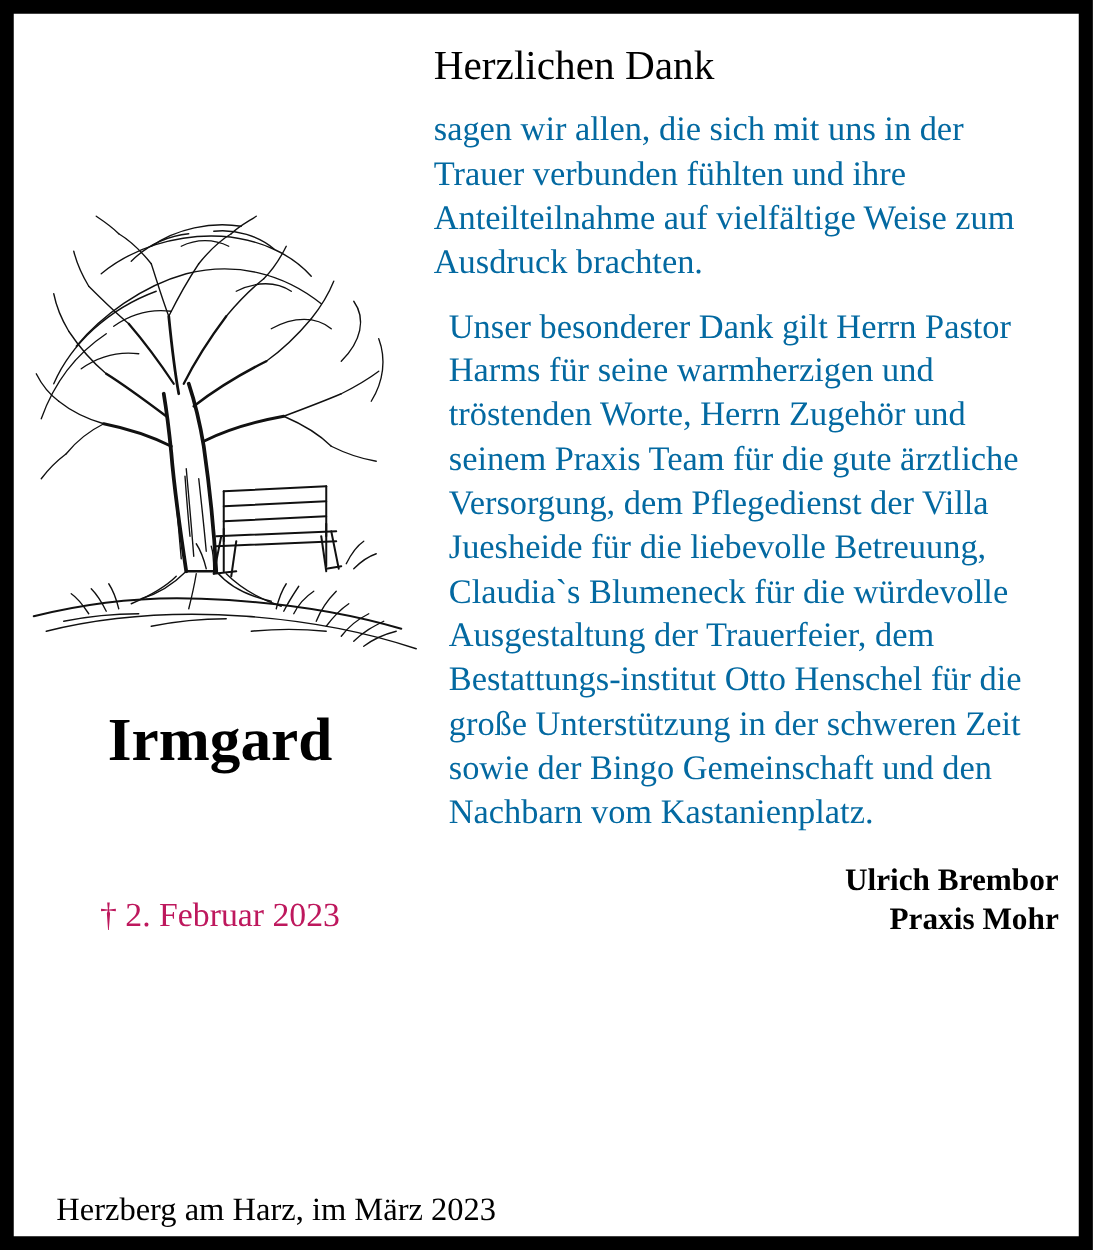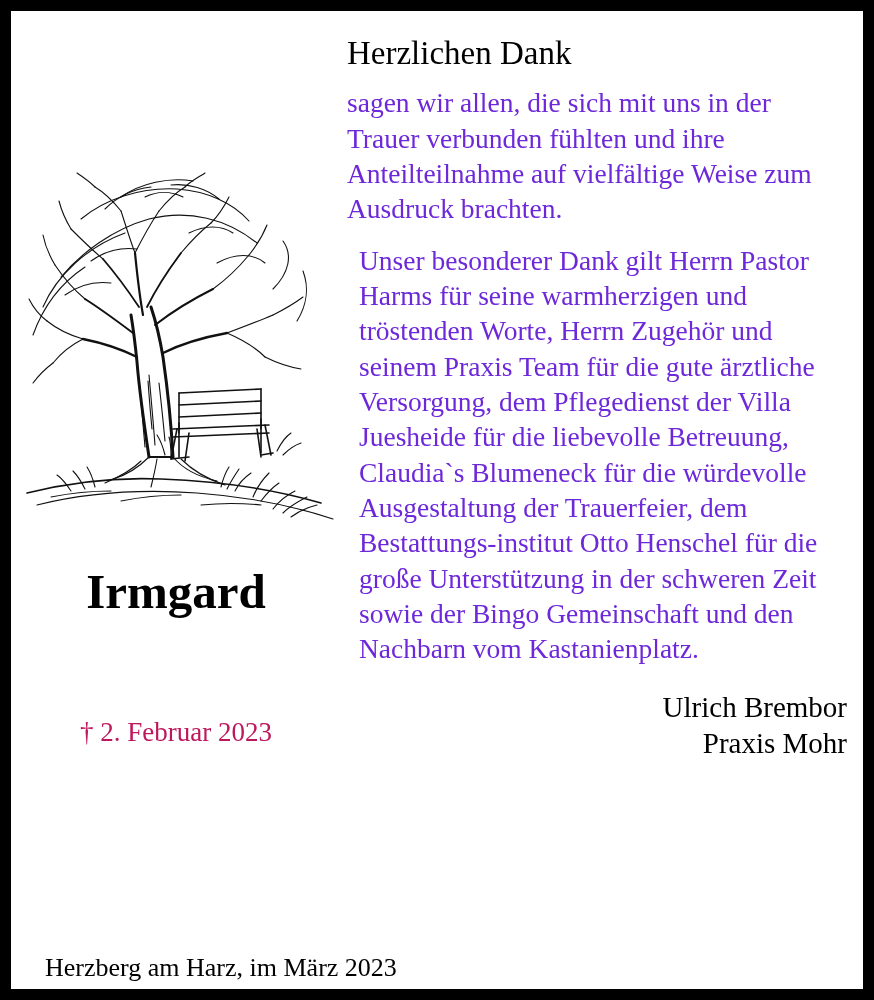--- a/index.html
+++ b/index.html
@@ -91,31 +91,31 @@
   .thanks-title {
     font-size: 33px;
     font-weight: normal;
     margin: 0 0 14px 0;
     line-height: 1.1;
   }
   .para {
     font-size: 27.5px;
     line-height: 1.285;
     margin: 0 0 16px 0;
-    color: #6d28d9;
+    color: #0369a1;
   }
   .para.tight {
     margin-bottom: 0;
     margin-left: 12px;
   }
   .signers {
     margin-top: 22px;
     text-align: right;
-    font-size: 29px;
-    font-weight: normal;
+    font-size: 25px;
+    font-weight: bold;
     line-height: 1.25;
   }
   .signers div {
     white-space: nowrap;
   }
 </style>
 </head>
 <body>
 
 <div class="notice">

